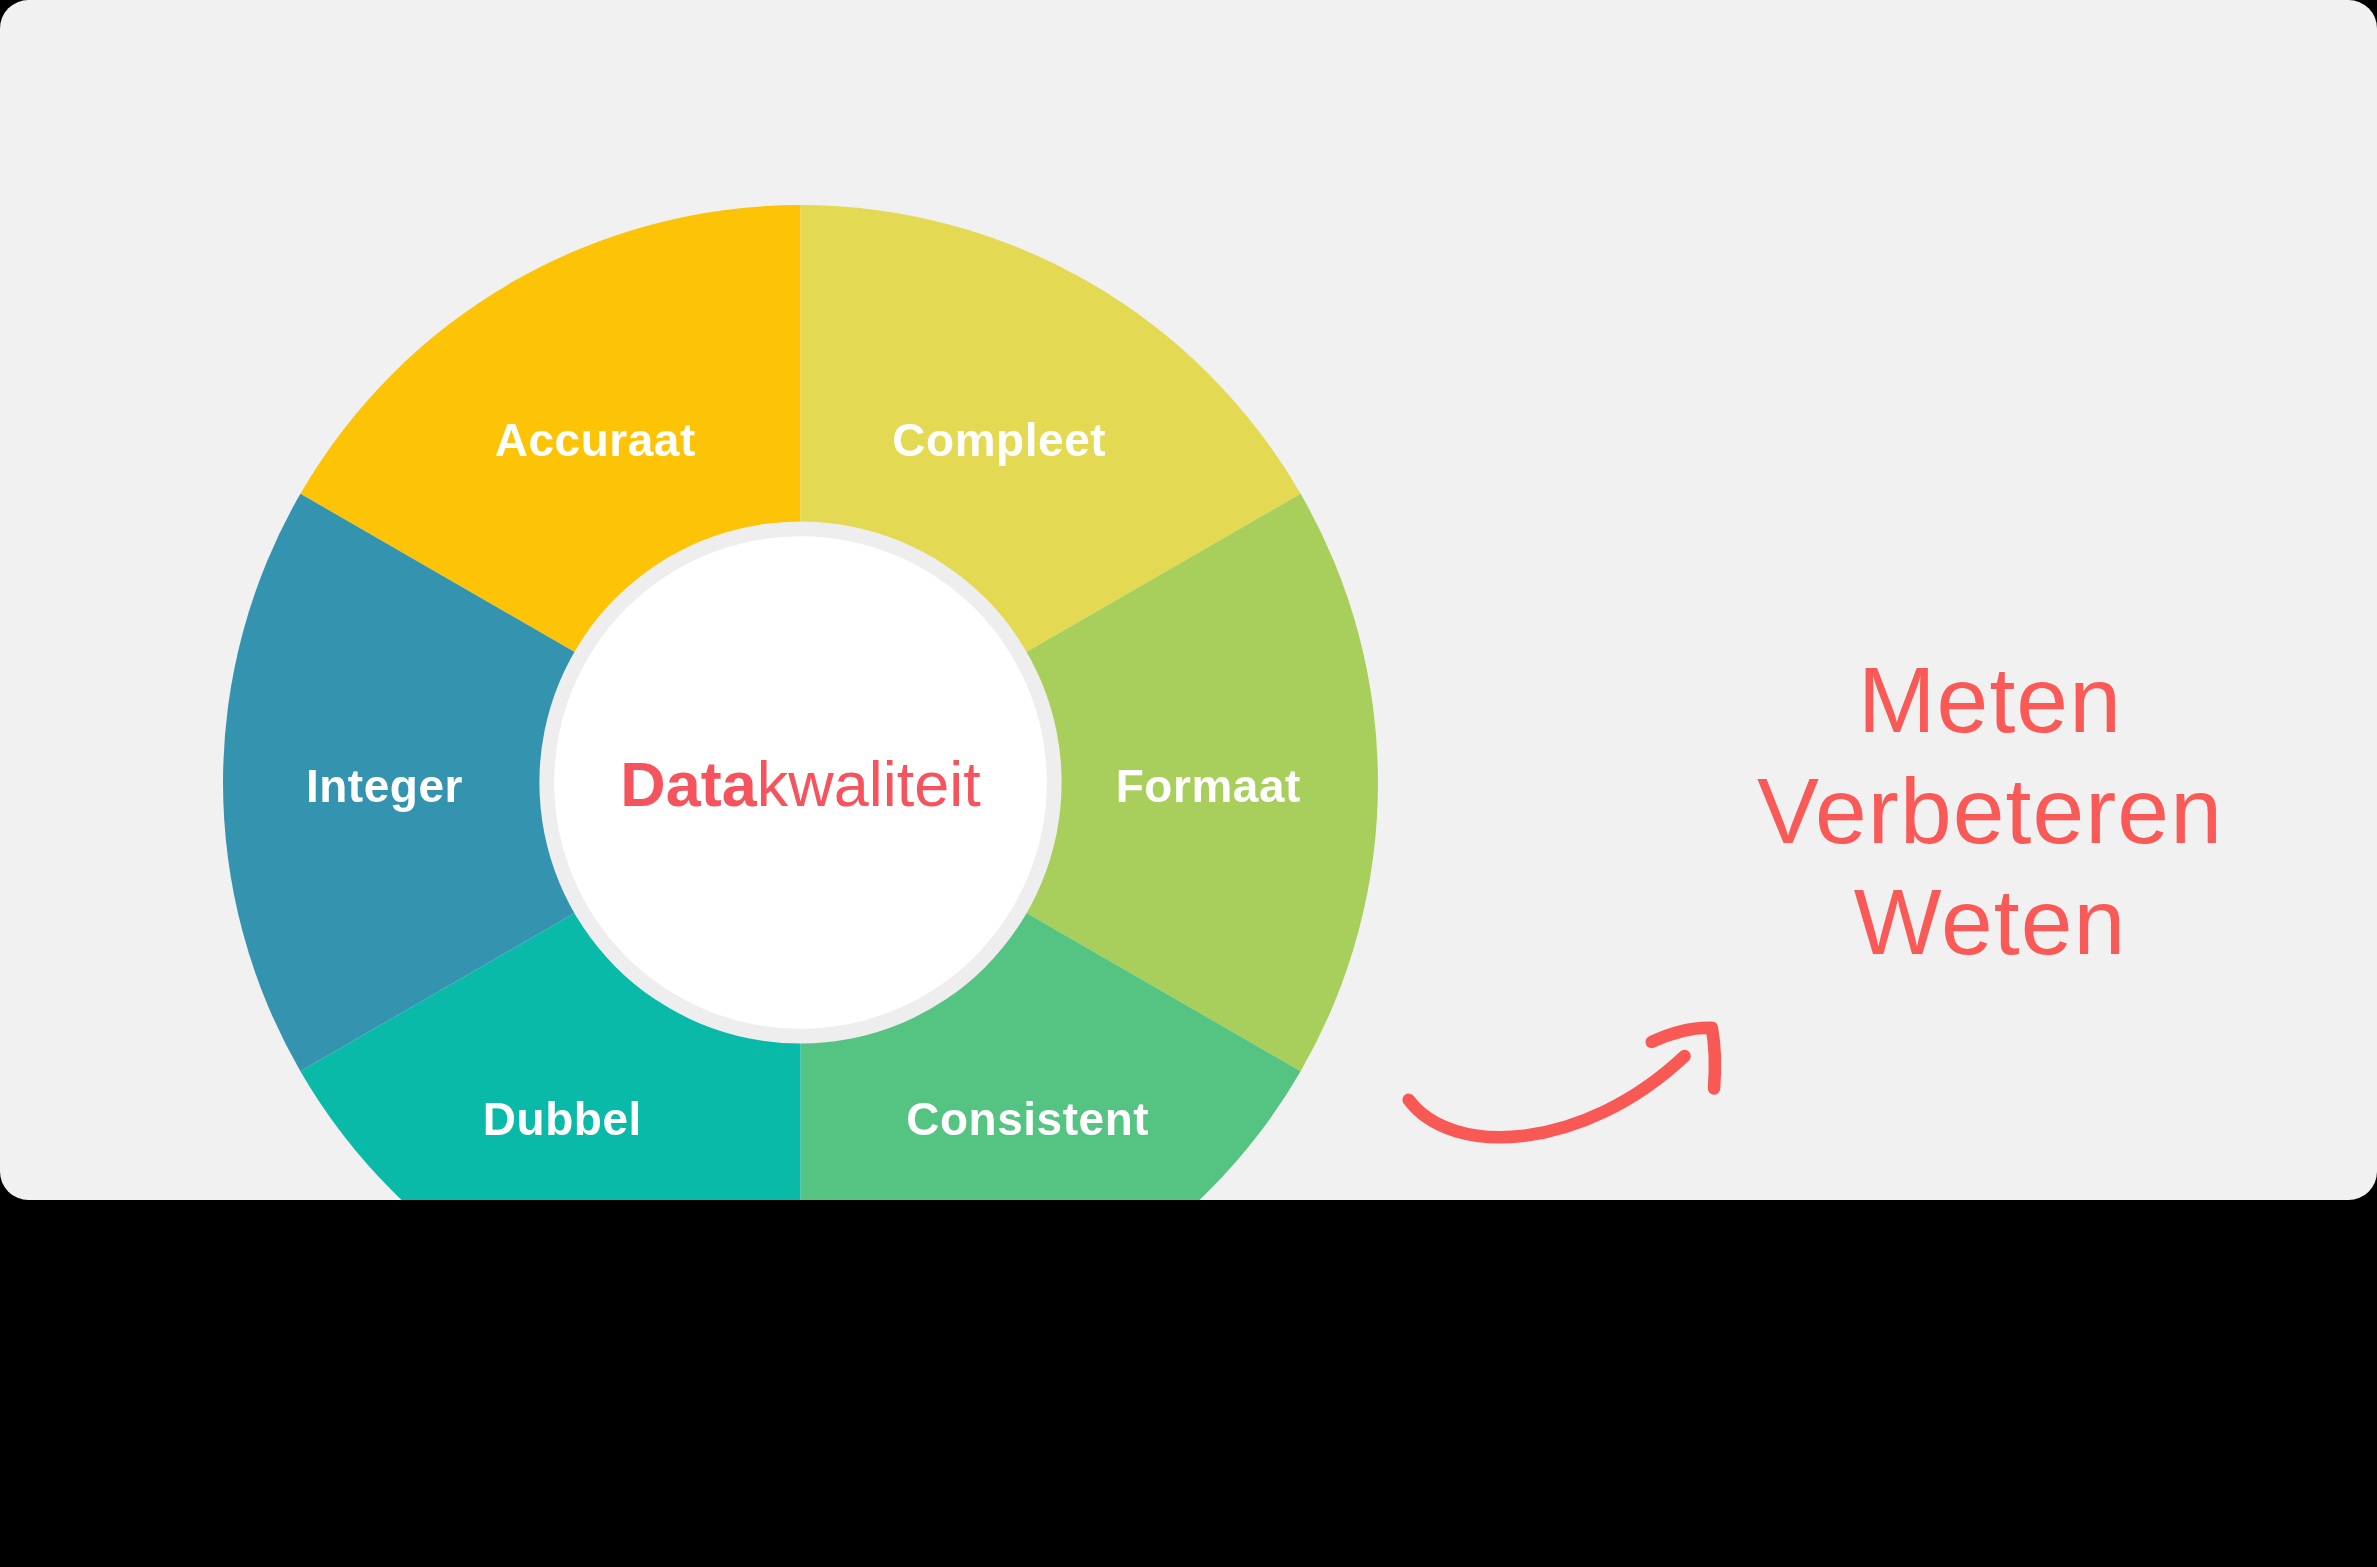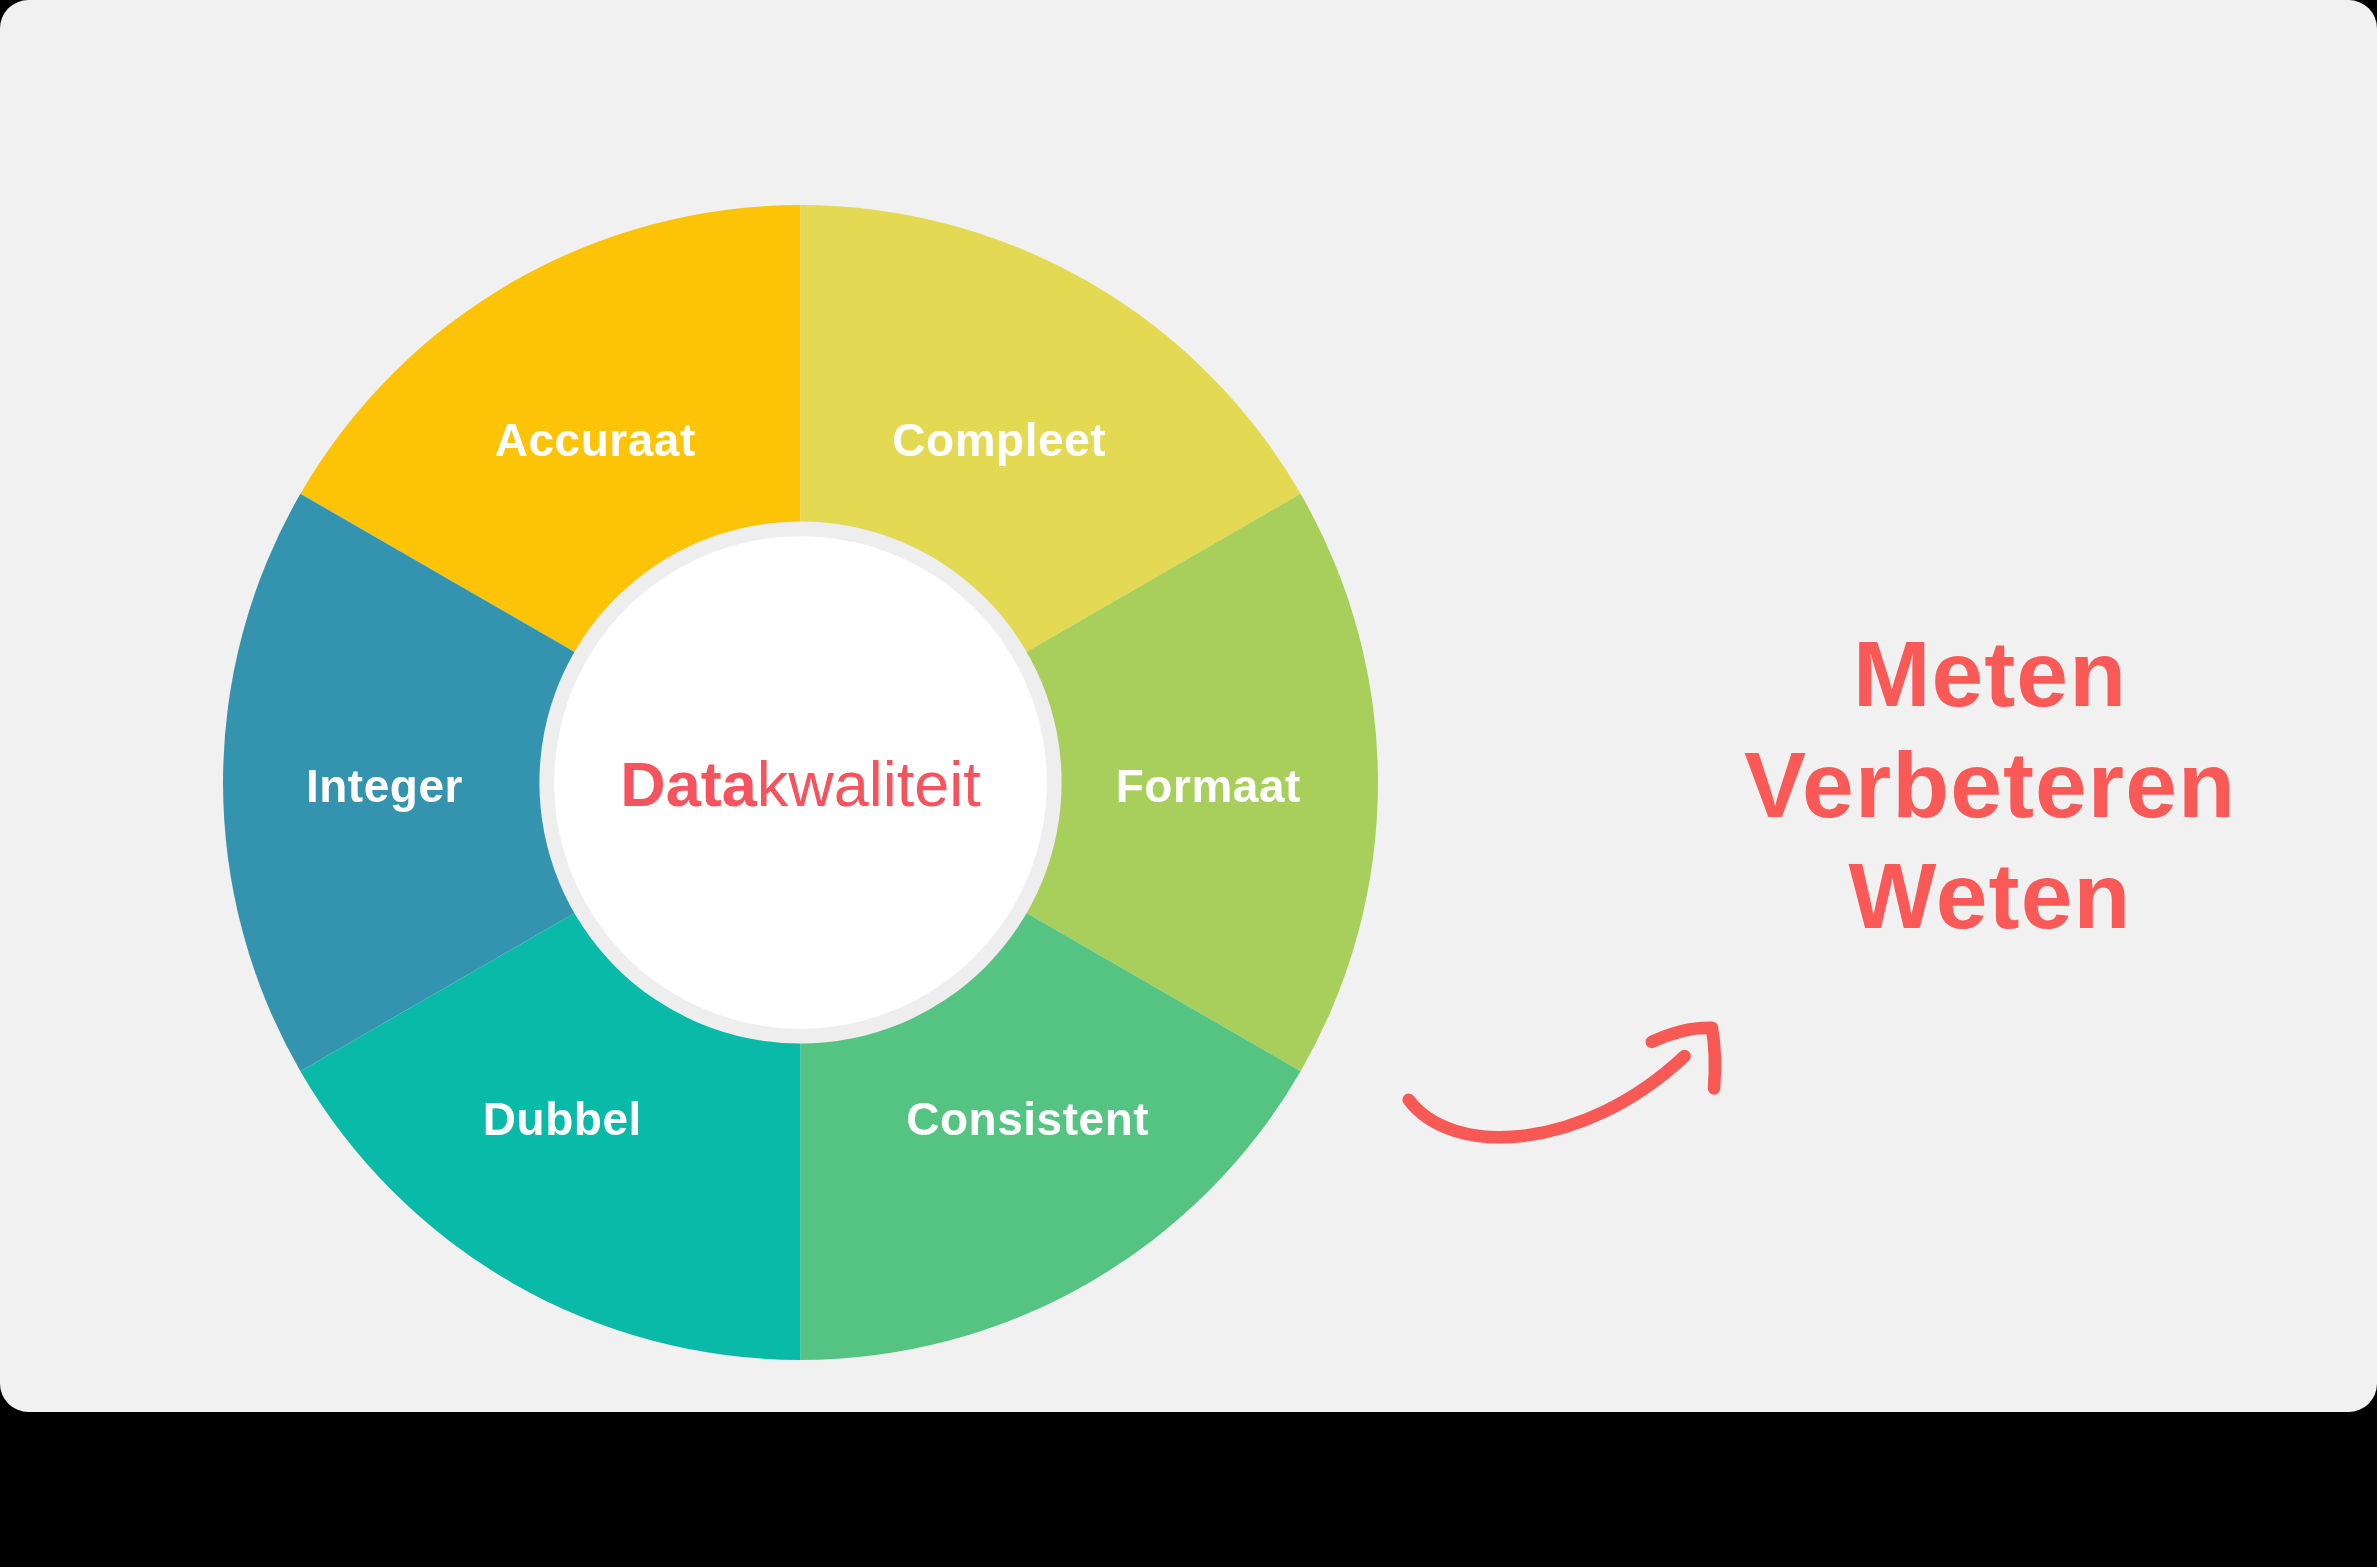--- a/index.html
+++ b/index.html
@@ -4,21 +4,21 @@
 <style>
   html, body {
     margin: 0;
     padding: 0;
     background: #000000;
     font-family: "Liberation Sans", sans-serif;
   }
   .canvas {
     position: relative;
     width: 2377px;
-    height: 1412px;
+    height: 1200px;
     background: #F2F1F1;
     border-radius: 28.5px;
     overflow: hidden;
   }
   .donut-svg {
     position: absolute;
     left: 223px;
     top: 205px;
     width: 1155px;
     height: 1155px;
@@ -33,26 +33,26 @@
   .center-title {
     font-family: "Liberation Sans", sans-serif;
     font-size: 115px;
     fill: #F5545E;
   }
   .center-title .bold { font-weight: 700; }
   .center-title .regular { font-weight: 400; }
   .annotation {
     position: absolute;
     left: 1741px;
-    top: 619px;
+    top: 645px;
     width: 498px;
     text-align: center;
     color: #F95A57;
     font-size: 93px;
-    font-weight: 700;
+    font-weight: 400;
     line-height: 111px;
     letter-spacing: 1.1px;
   }
   .arrow-svg {
     position: absolute;
     left: 1391px;
     top: 1013px;
     width: 350px;
     height: 142px;
   }

